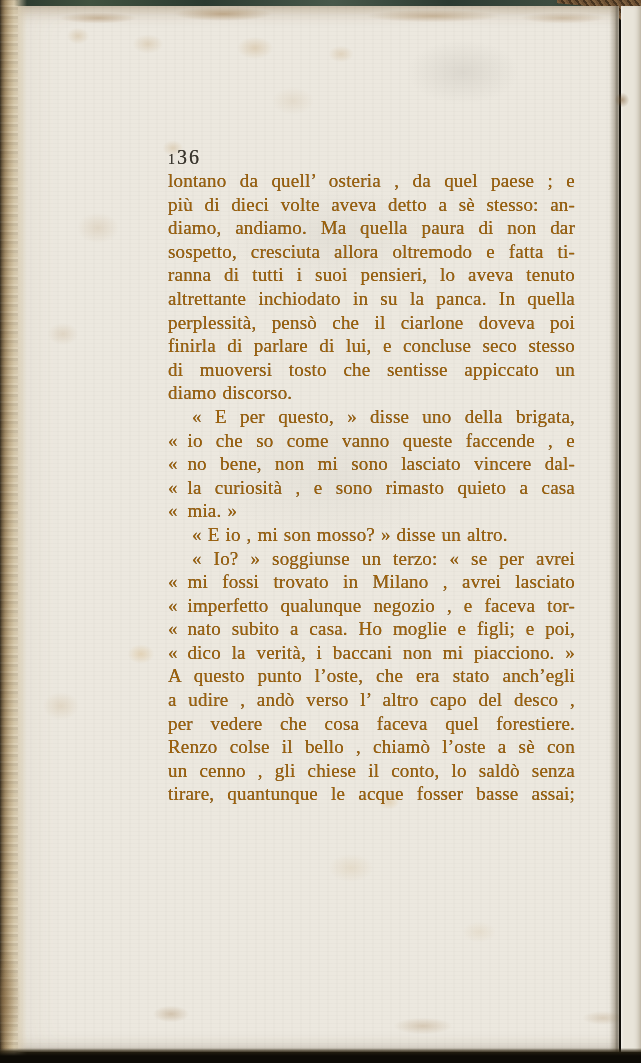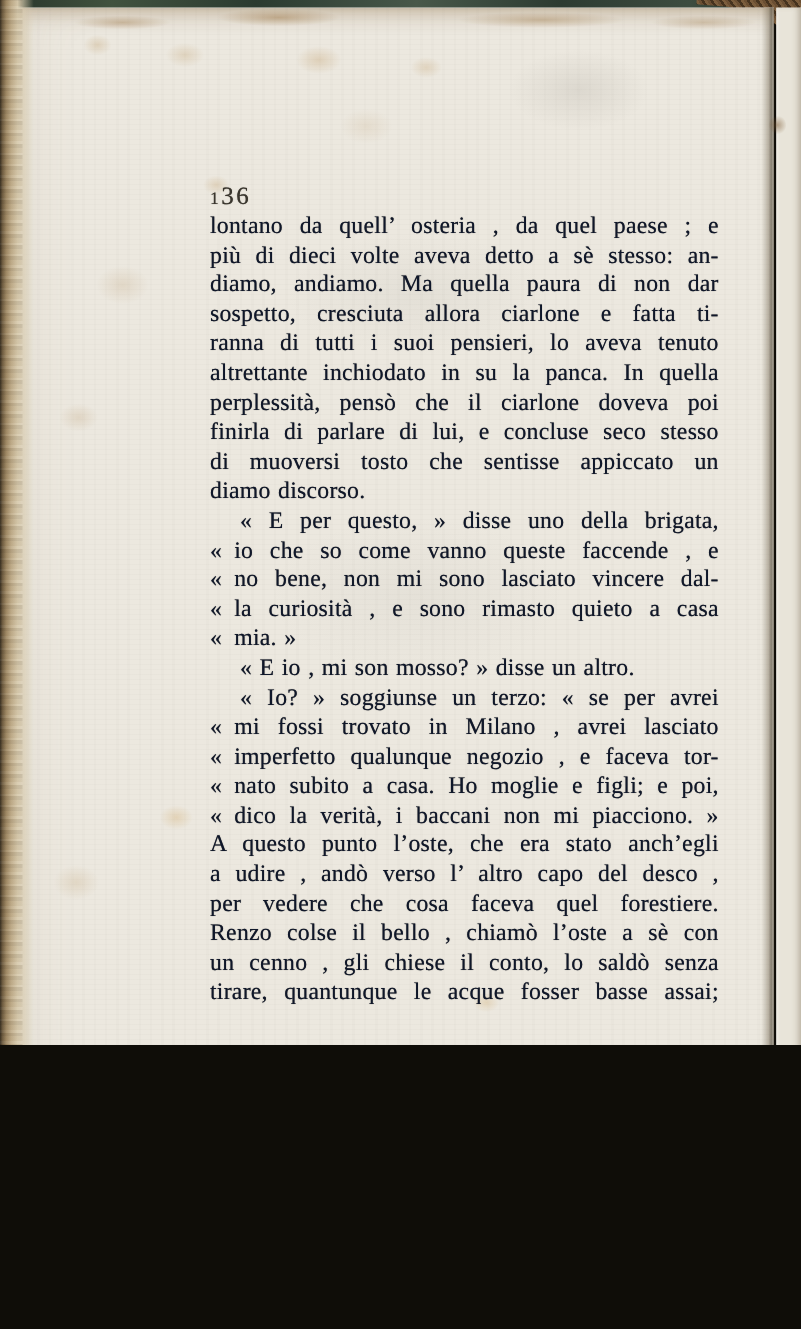--- a/index.html
+++ b/index.html
@@ -1,17 +1,17 @@
 <!DOCTYPE html>
 <html><head>
 <meta charset="utf-8">
 <style>
   html,body{margin:0;padding:0;}
   body{width:641px;height:1063px;overflow:hidden;background:#0f0d08;}
-  .scan{position:relative;width:641px;height:836px;background:#0f0d08;overflow:hidden;
+  .scan{position:relative;width:641px;height:1063px;background:#0f0d08;overflow:hidden;
         font-family:"Liberation Serif", serif;}
 
   
   .cover-top{position:absolute;left:0;top:0;width:641px;height:8px;
     background:linear-gradient(90deg,#27332a,#41523f 14%,#2b3a30 32%,#48584a 52%,#2c3a31 70%,#3d4c40 86%,#1e2a22);
     box-shadow:0 1px 0 rgba(90,70,40,.55);}
 
   
   .cover-corner{position:absolute;right:0;top:0;width:84px;height:30px;
     clip-path:polygon(0 0,100% 0,100% 100%,62% 46%,30% 18%,0 11%);
@@ -69,21 +69,21 @@
     background:radial-gradient(circle,rgba(120,85,45,.5),transparent 70%);}
 
   
   .bottom-strip{position:absolute;left:0;top:1048px;width:641px;height:15px;
     background:linear-gradient(180deg,rgba(30,25,12,0) 0,rgba(48,40,22,.75) 3px,#0d0b06 8px);}
 
   
   .pagenum{position:absolute;left:165px;top:140px;font-size:20px;color:#3a362e;
     letter-spacing:2px;text-shadow:0 0 .6px rgba(52,48,40,.85);}
   .pagenum::first-letter{font-size:14px;}
-  .textblock{position:absolute;left:165px;top:163px;width:407px;color:#0f172a;
+  .textblock{position:absolute;left:165px;top:163px;width:407px;color:#a16207;
     text-shadow:0 0 .6px rgba(52,48,42,.85);}
   .para{margin:0;padding:0;}
   .line{margin:0;padding:0;height:23.6px;overflow:hidden;font-size:19px;line-height:23.6px;
     text-align:justify;text-align-last:justify;word-spacing:1px;letter-spacing:.2px;white-space:nowrap;}
   .line.fill{white-space:normal;}
   .line.end{text-align-last:left;white-space:normal;}
   .line.indent{text-indent:24px;}
 </style>
 </head>
 <body>
@@ -97,21 +97,21 @@
     <div class="paper-texture"></div>
     <div class="stains"></div>
 
     <div class="pagenum">136</div>
 
     <div class="textblock">
       <div class="para">
         <p class="line fill">lontano da quell’ osteria , da quel paese ; e</p>
         <p class="line fill">più di dieci volte aveva detto a sè stesso: an-</p>
         <p class="line fill">diamo, andiamo. Ma quella paura di non dar</p>
-        <p class="line fill">sospetto, cresciuta allora ciarlone e fatta ti-</p>
+        <p class="line fill">sospetto, cresciuta allora oltremodo e fatta ti-</p>
         <p class="line fill">ranna di tutti i suoi pensieri, lo aveva tenuto</p>
         <p class="line fill">altrettante inchiodato in su la panca. In quella</p>
         <p class="line fill">perplessità, pensò che il ciarlone doveva poi</p>
         <p class="line fill">finirla di parlare di lui, e concluse seco stesso</p>
         <p class="line fill">di muoversi tosto che sentisse appiccato un</p>
         <p class="line end">diamo discorso.</p>
       </div>
       <div class="para">
         <p class="line fill indent">« E per questo, » disse uno della brigata,</p>
         <p class="line fill">« io che so come vanno queste faccende , e</p>

